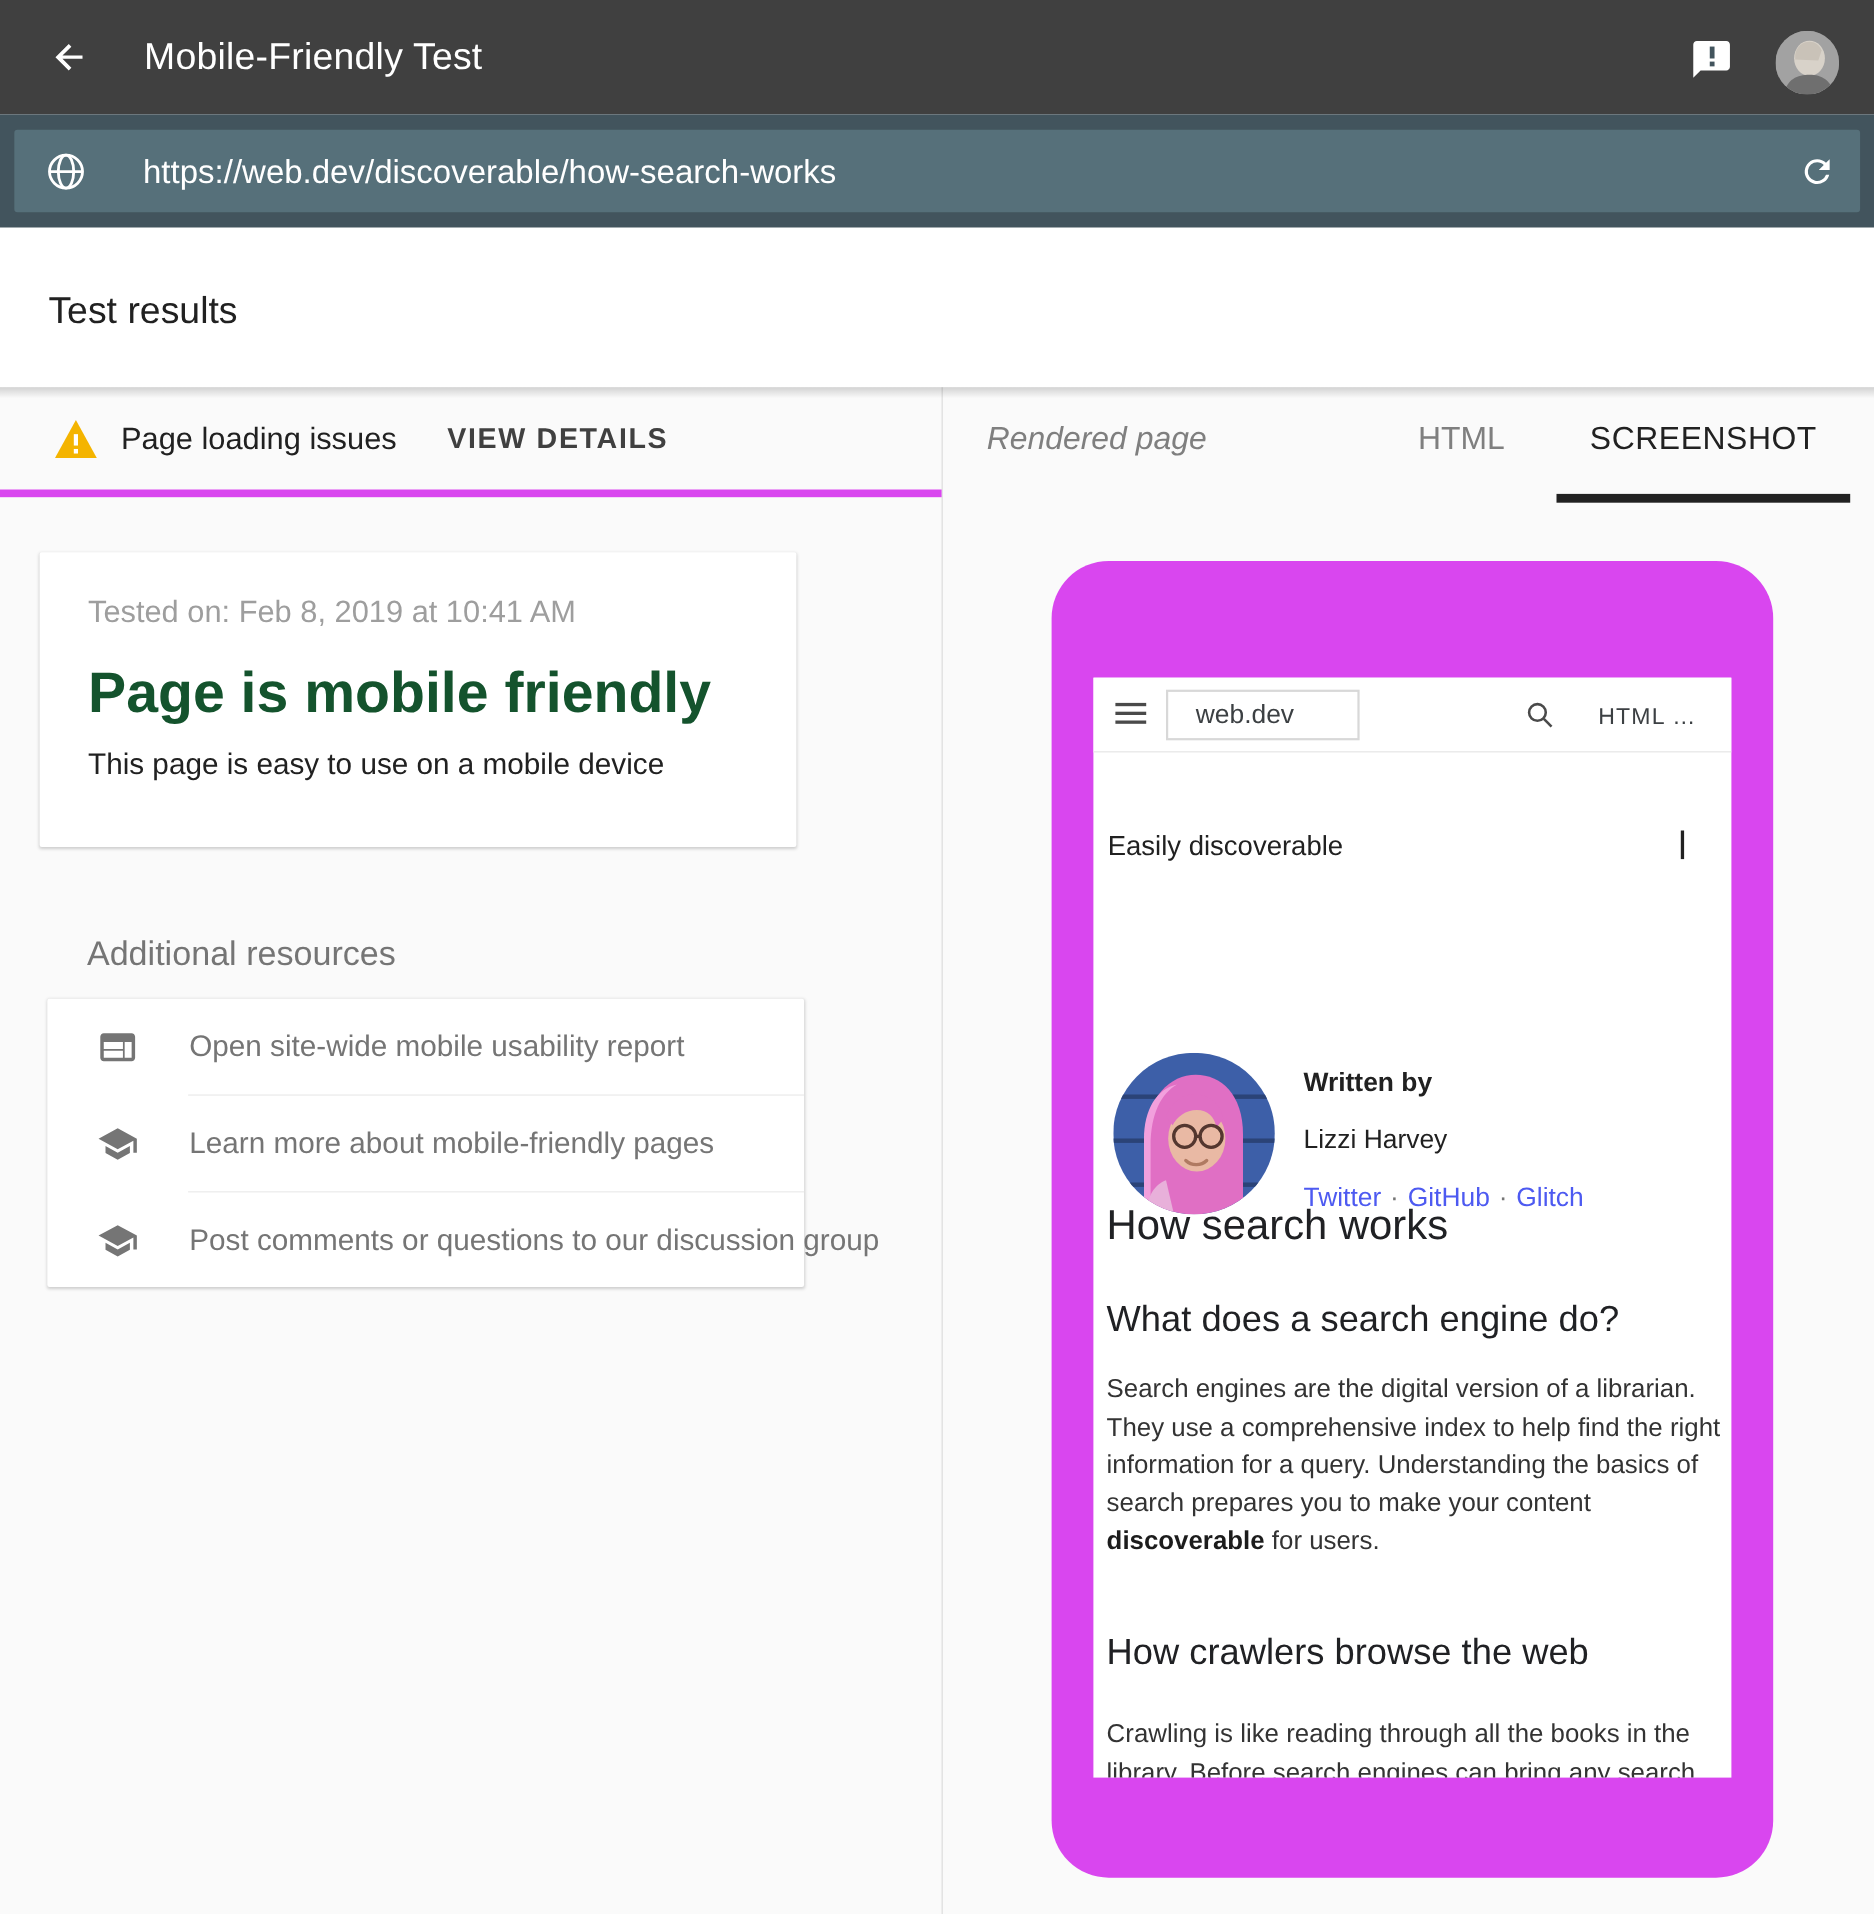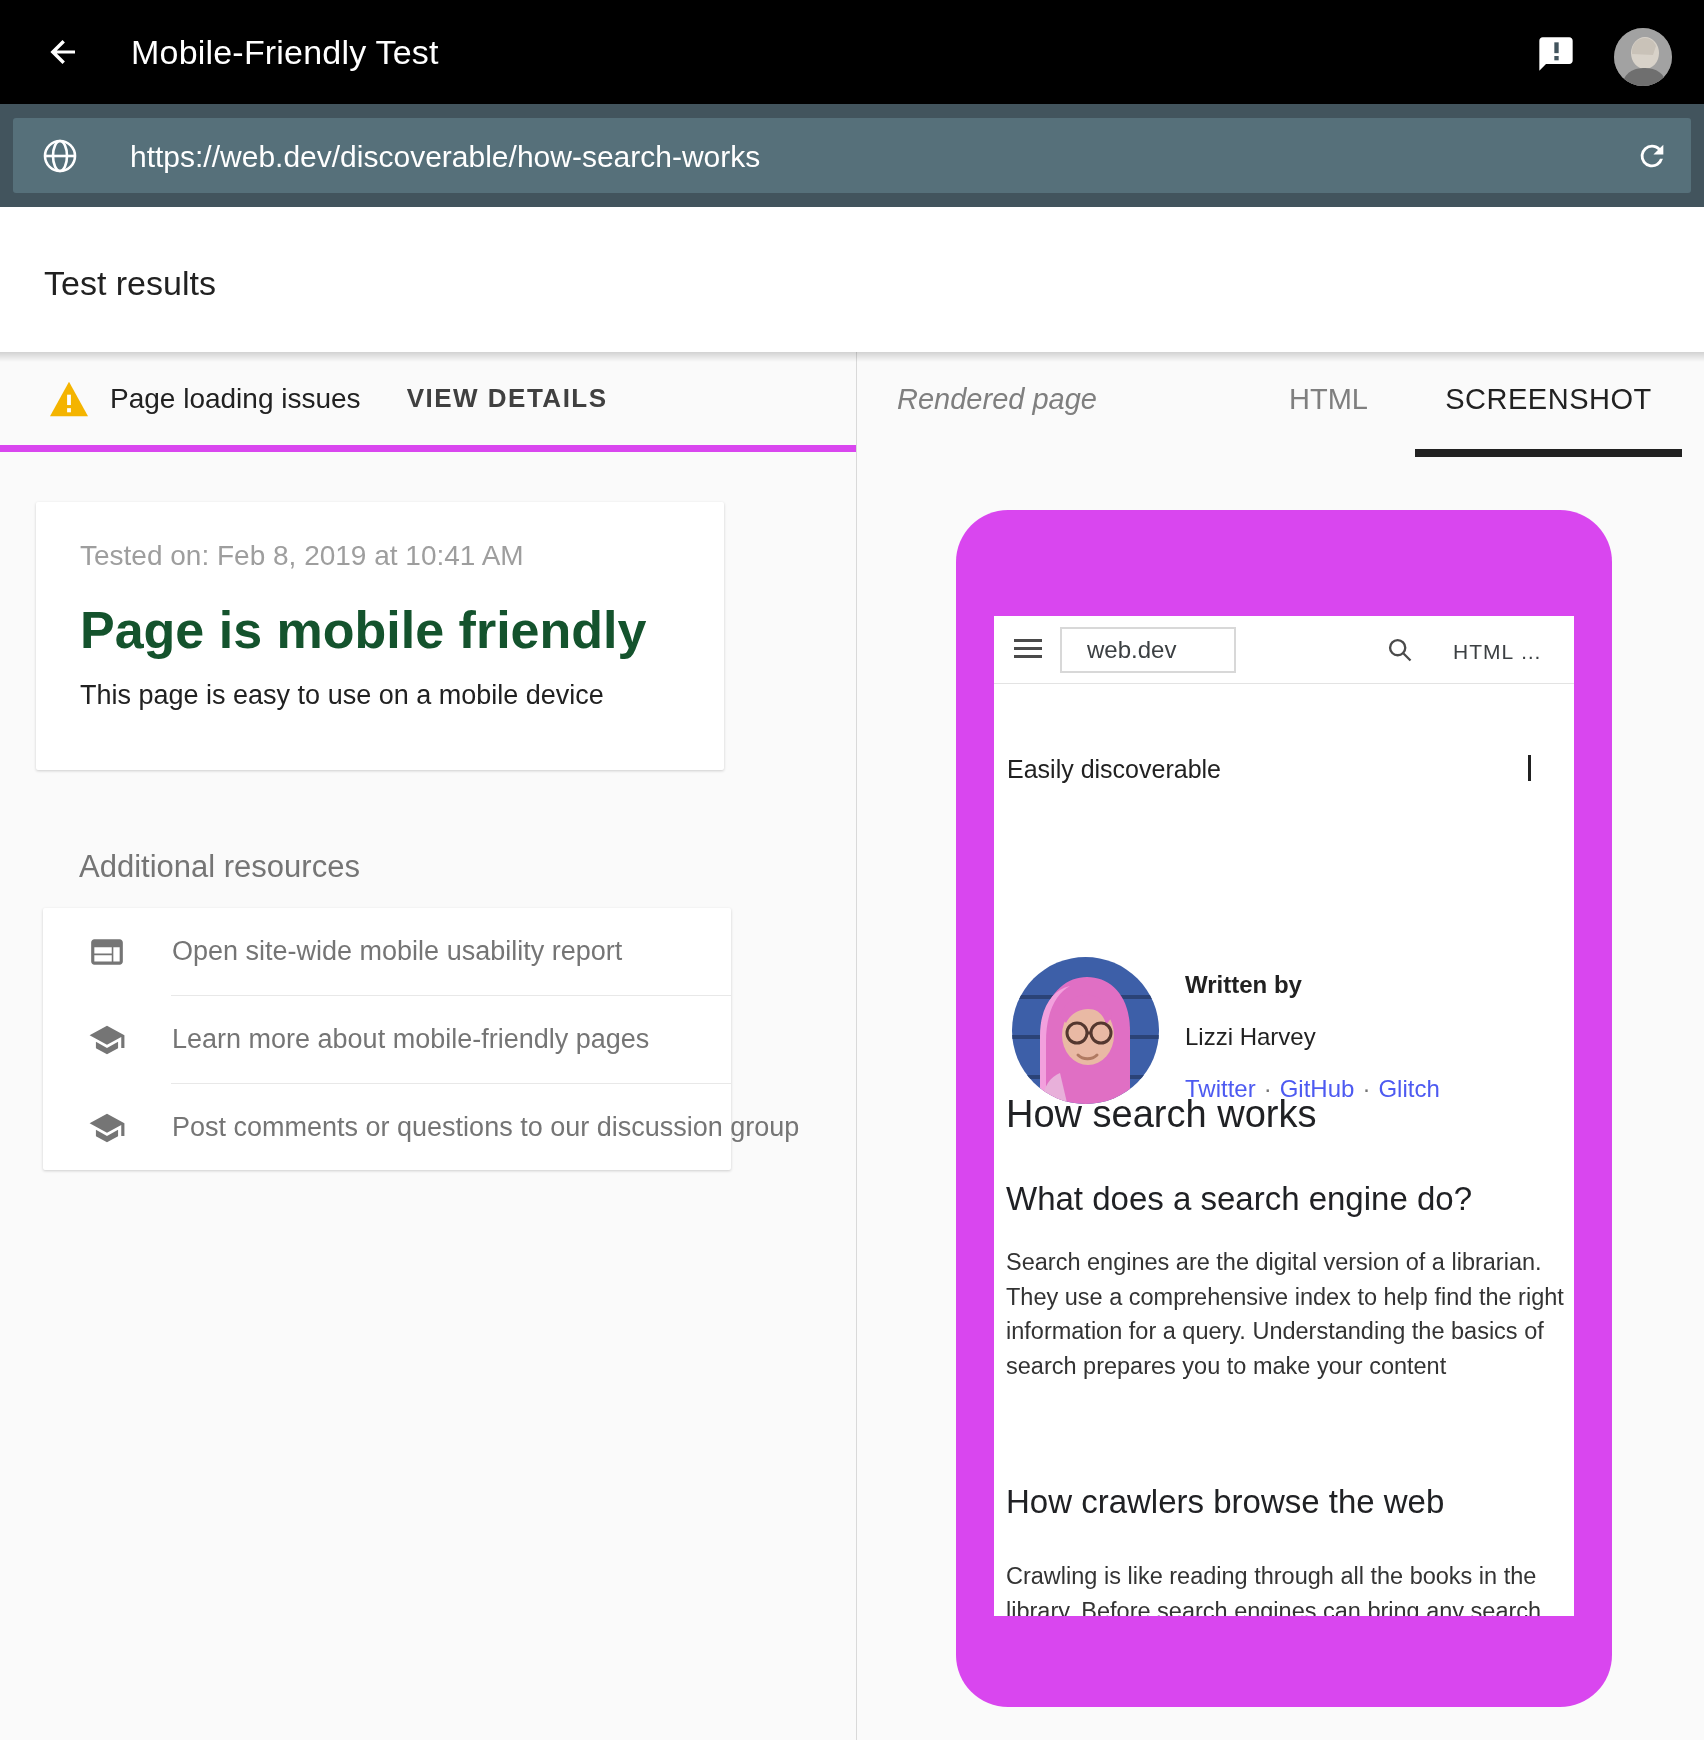--- a/index.html
+++ b/index.html
@@ -4,21 +4,21 @@
 <style>
   * { margin:0; padding:0; box-sizing:border-box; }
   html,body { width:1704px; height:1740px; }
   body {
     font-family:"Liberation Sans","DejaVu Sans",sans-serif;
     background:#fafafa; position:relative; overflow:hidden;
     -webkit-font-smoothing:antialiased;
   }
 
   
-  .appbar { position:absolute; left:0; top:0; width:1704px; height:104px; background:#000000; }
+  .appbar { position:absolute; left:0; top:0; width:1704px; height:104px; background:#404040; }
   .back-btn { position:absolute; left:44px; top:33px; width:38px; height:38px; cursor:pointer; }
   .appbar-title { position:absolute; left:131px; top:33px; font-size:34px; color:#ffffff; letter-spacing:.2px; }
   .feedback-btn { position:absolute; left:1536px; top:34px; width:40px; height:40px; }
   .avatar-btn { position:absolute; left:1614px; top:28px; width:58px; height:58px; border-radius:50%; overflow:hidden; }
 
   
   .urlrow { position:absolute; left:0; top:104px; width:1704px; height:103px; background:#42545d; }
   .urlbar { position:absolute; left:13px; top:14px; width:1678px; height:75px; background:#56707a; border-radius:3px; }
   .globe { position:absolute; left:28px; top:19px; width:38px; height:38px; }
   .url-text { position:absolute; left:117px; top:22px; font-size:30px; color:#ffffff; white-space:nowrap; }
@@ -250,20 +250,21 @@
     </div>
 
     <div class="ph-h1">How search works</div>
     <div class="ph-h2">What does a search engine do?</div>
 
     <div class="ph-p1">
       <div>Search engines are the digital version of a librarian.</div>
       <div>They use a comprehensive index to help find the right</div>
       <div>information for a query. Understanding the basics of</div>
       <div>search prepares you to make your content</div>
+      <div><b>discoverable</b><span> for users.</span></div>
     </div>
 
     <div class="ph-h3">How crawlers browse the web</div>
 
     <div class="ph-p2">
       <div>Crawling is like reading through all the books in the</div>
       <div>library. Before search engines can bring any search</div>
     </div>
 
   </div>

